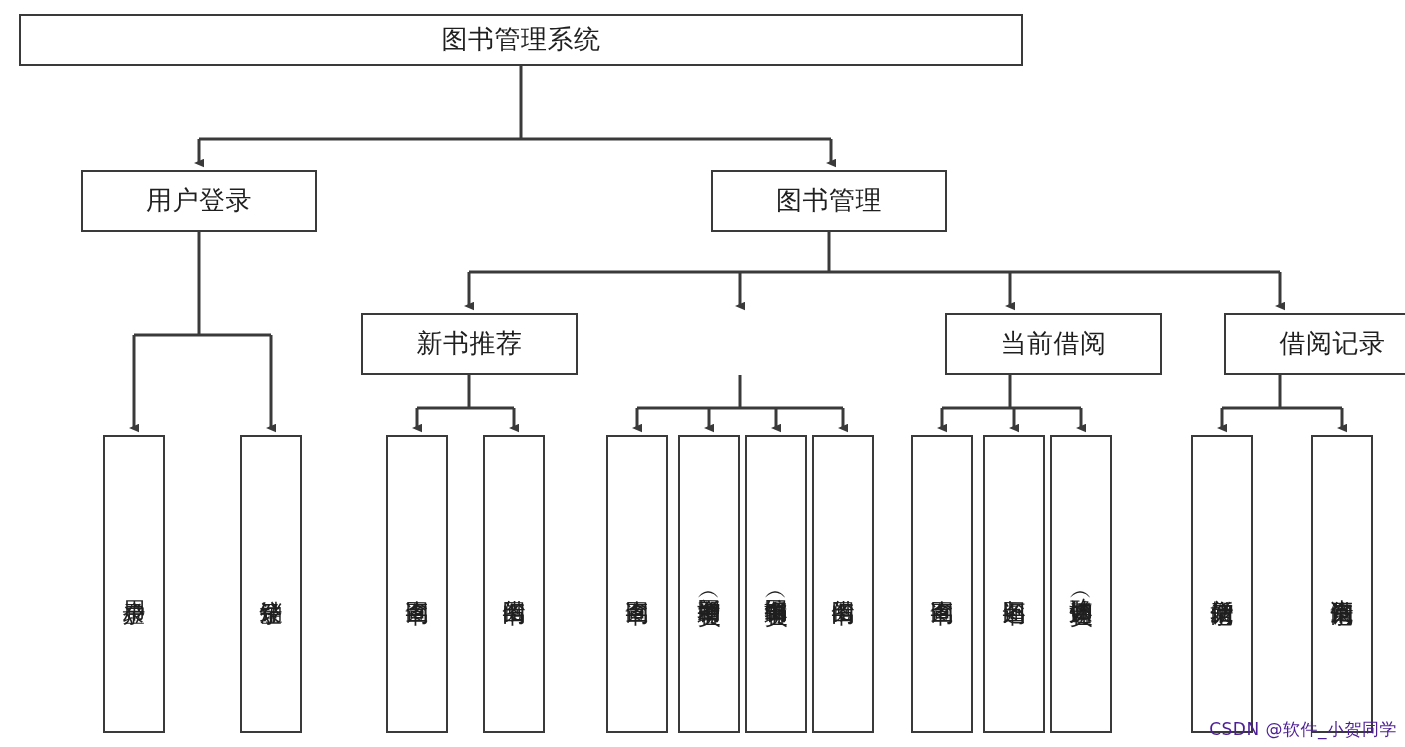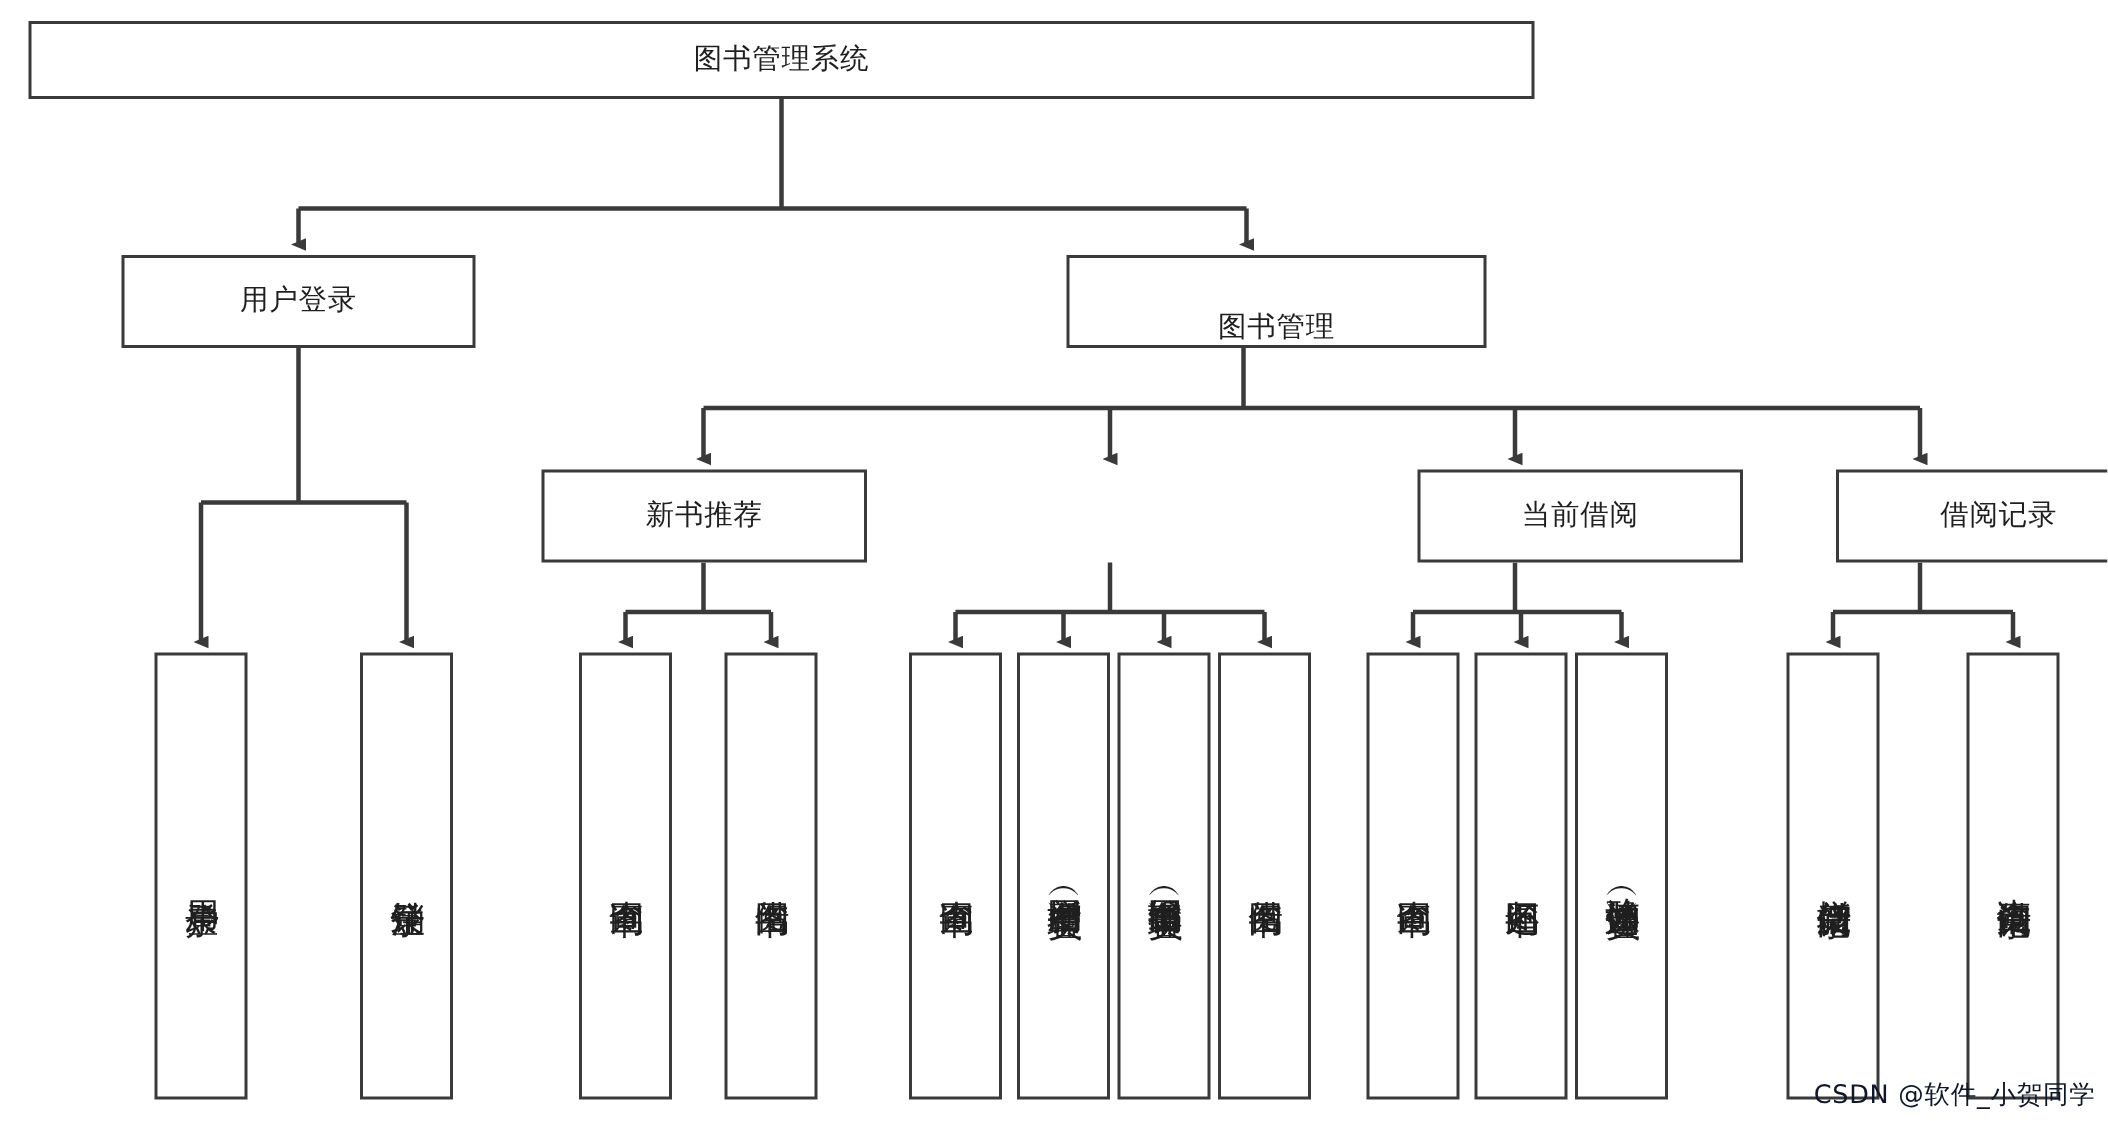--- a/index.html
+++ b/index.html
@@ -29,21 +29,21 @@
     position: absolute;
     box-sizing: border-box;
     background: #ffffff;
     border: 2px solid #3a3a3a;
     display: flex;
     align-items: center;
     justify-content: center;
     color: #1f1f1f;
   }
   .node-h {
-    font-size: 19px;
+    font-size: 26px;
     line-height: 1.15;
     letter-spacing: 0.5px;
     white-space: nowrap;
   }
   .node-v {
     font-size: 23px;
     line-height: 1.25;
     letter-spacing: 1px;
     writing-mode: vertical-rl;
     text-orientation: upright;
@@ -53,21 +53,21 @@
     writing-mode: vertical-rl;
     text-orientation: upright;
     display: block;
     text-align: center;
   }
   .watermark {
     position: absolute;
     right: 8px;
     bottom: 6px;
     font-size: 17px;
-    color: #0f172a;
+    color: #4c1d95;
     letter-spacing: 0.5px;
     white-space: nowrap;
   }
 </style>
 </head>
 <body>
 
 <div id="diagram-root">
 
   <svg id="connectors" viewBox="0 0 1405 747" width="1405" height="747" xmlns="http://www.w3.org/2000/svg">
@@ -120,21 +120,21 @@
     </g>
   </svg>
 
   <div class="node node-h" style="left:19px;top:14px;width:1004px;height:52px;">
     <span>图书管理系统</span>
   </div>
 
   <div class="node node-h" style="left:81px;top:170px;width:236px;height:62px;">
     <span>用户登录</span>
   </div>
-  <div class="node node-h" style="left:711px;top:170px;width:280px;height:62px;align-items:flex-end;">
+  <div class="node node-h" style="left:711px;top:170px;width:236px;height:62px;">
     <span>图书管理</span>
   </div>
 
   <div class="node node-h" style="left:361px;top:313px;width:217px;height:62px;">
     <span>新书推荐</span>
   </div>
   <div class="node node-h" style="left:902px;top:313px;width:217px;height:62px;margin-left:43px;">
     <span>当前借阅</span>
   </div>
   <div class="node node-h" style="left:1224px;top:313px;width:217px;height:62px;">

